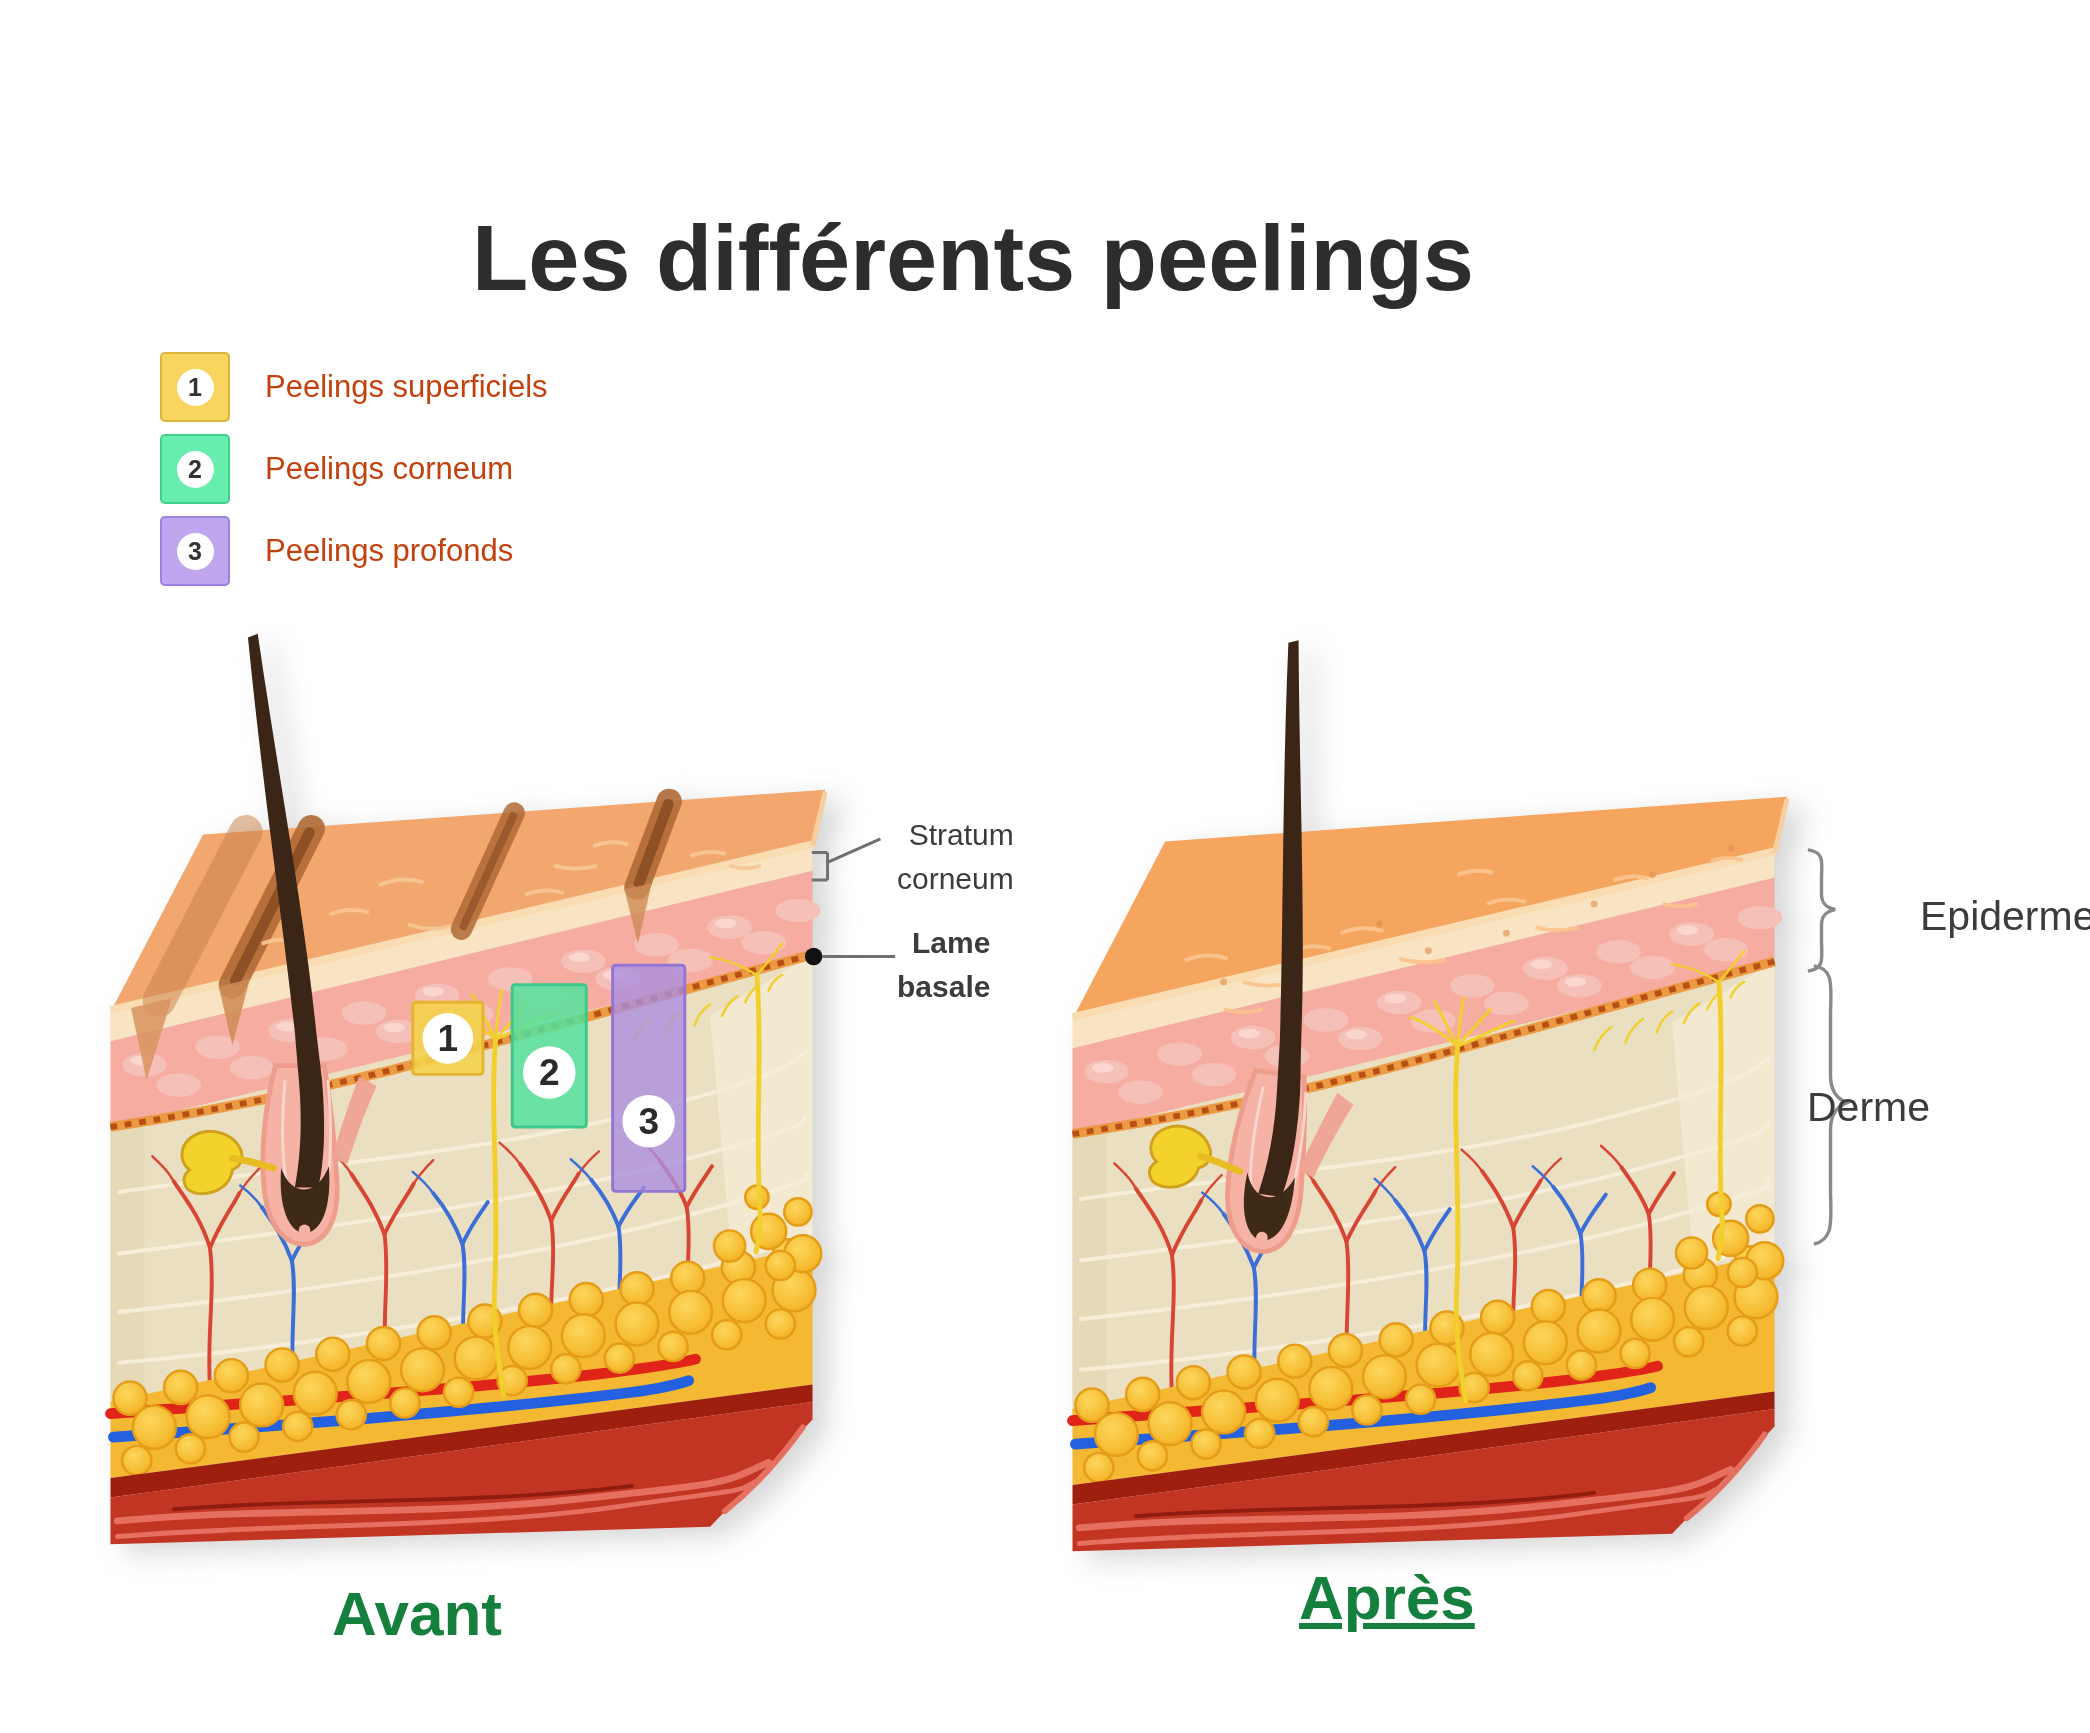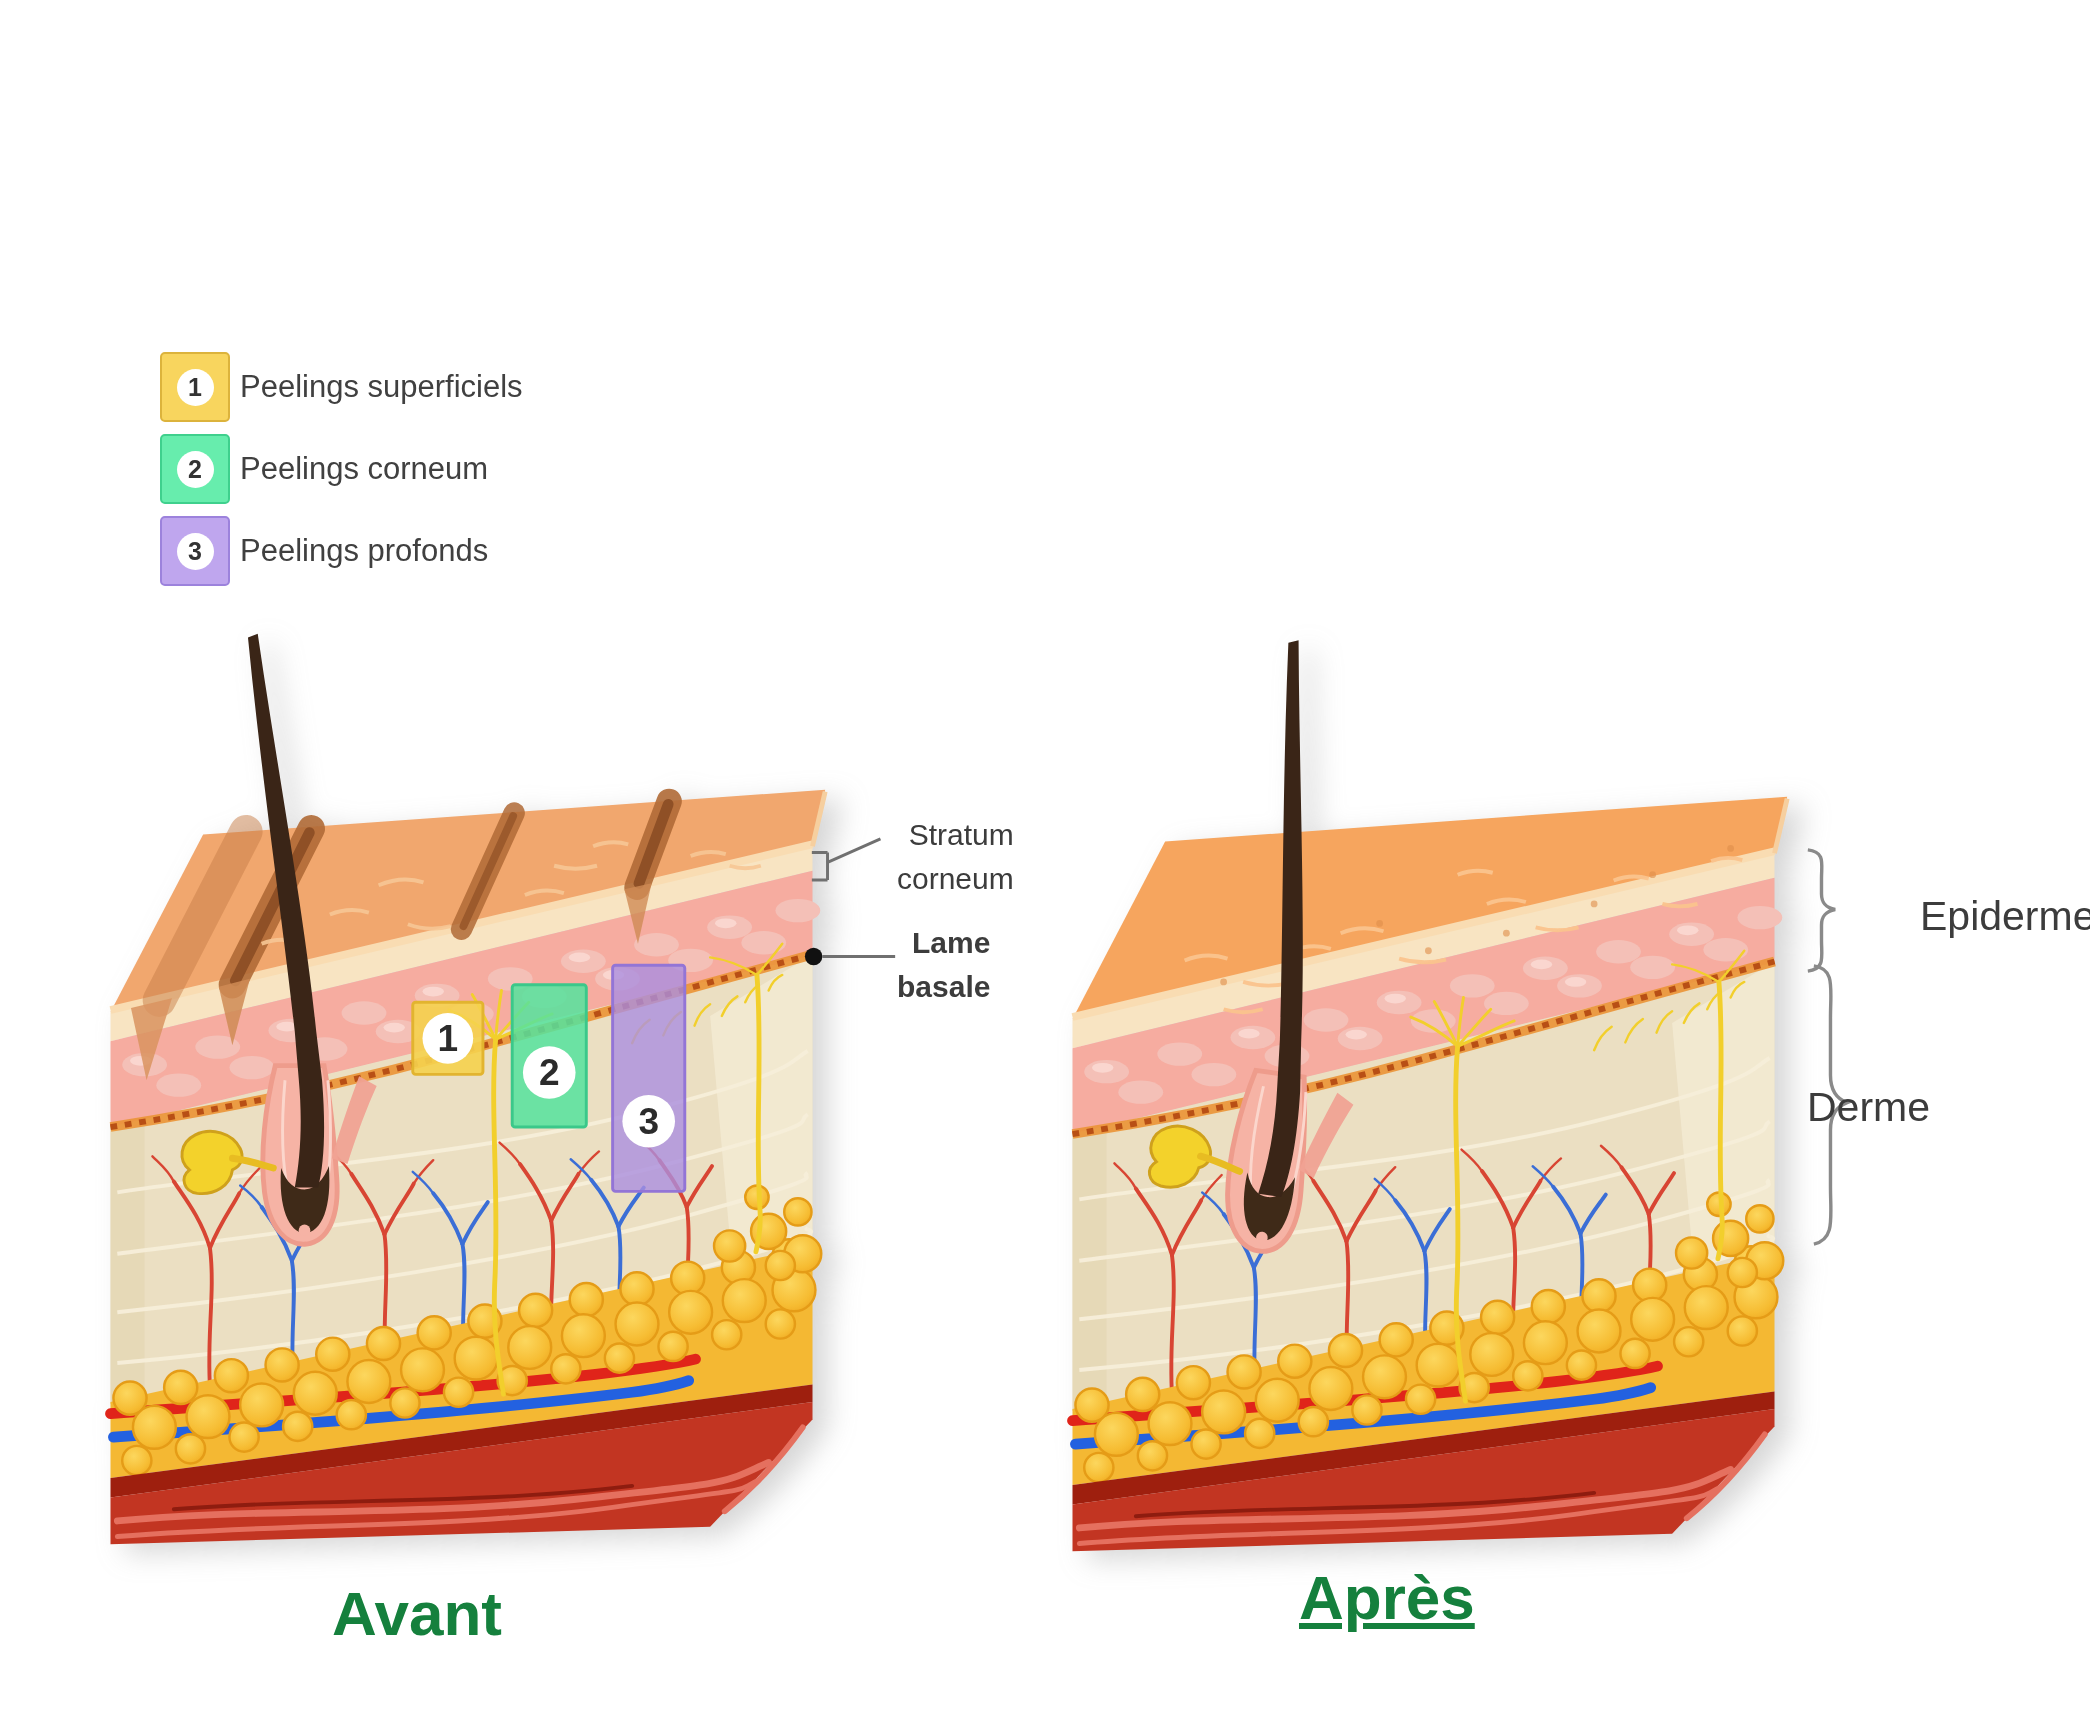--- a/index.html
+++ b/index.html
@@ -11,21 +11,21 @@
   .legend-item{position:absolute;left:160px;display:flex;align-items:center;height:72px;}
   .li-0{top:351px}.li-1{top:433px}.li-2{top:515px}
   .swatch{width:70px;height:70px;box-sizing:border-box;border:2.9px solid;border-radius:4.9px;
           display:flex;align-items:center;justify-content:center;}
   .sw-0{background:#f8d55e;border-color:#dcb33c}
   .sw-1{background:#67edad;border-color:#3fd08d}
   .sw-2{background:#bfa6ee;border-color:#9c82dc}
   .swatch .num{width:37px;height:37px;border-radius:50%;background:#ffffff;
           display:flex;align-items:center;justify-content:center;
           font-weight:800;font-size:25px;color:#333333;}
-  .legend-label{margin-left:10px;font-size:31px;color:#404040;}
+  .legend-label{margin-left:35px;font-size:31px;color:#c2410c;}
   
   .skin{position:absolute;width:790px;height:936px;
         filter:drop-shadow(15.6px 9.8px 13.7px rgba(120,120,120,.30));}
   .skin-before{left:86px;top:622px;}
   .skin-after{left:1048px;top:629px;}
   svg text{font-family:"Liberation Sans",sans-serif;}
   
   .ann{position:absolute;color:#3c3c3c;}
   .ann-sm{font-size:30px;line-height:44px;text-align:right;}
   .ann-lg{font-size:41px;}
@@ -36,20 +36,21 @@
   .pointer{position:absolute;}
   .caption{position:absolute;font-size:62px;font-weight:bold;color:#15803d;}
   .cap-before{left:332px;top:1578px;}
   .cap-after{left:1299px;top:1562px;text-decoration:underline;}
 </style>
 </head>
 <body>
 
 <div class="page">
 
+  <h1 class="title">Les différents peelings</h1>
 
   <div class="legend-item li-0">
     <span class="swatch sw-0">
       <span class="num">1</span>
     </span>
     <span class="legend-label">Peelings superficiels</span>
   </div>
   <div class="legend-item li-1">
     <span class="swatch sw-1">
       <span class="num">2</span>

